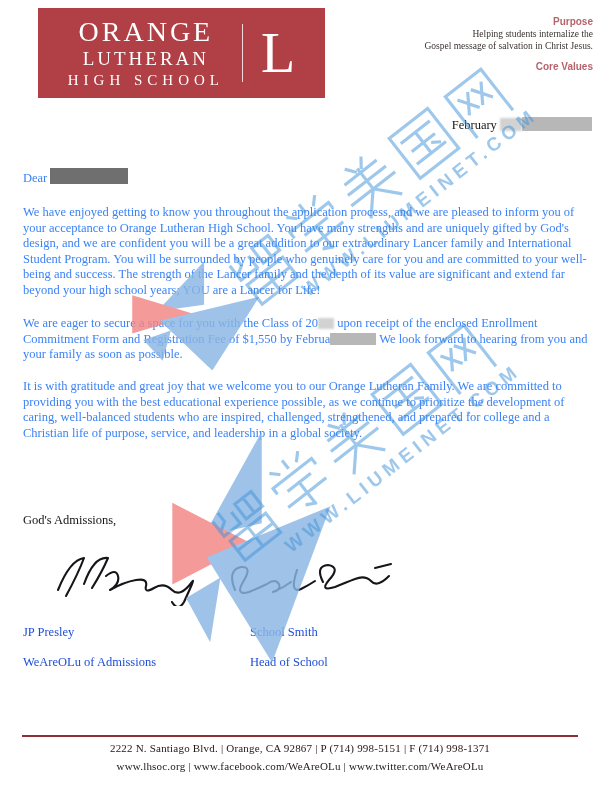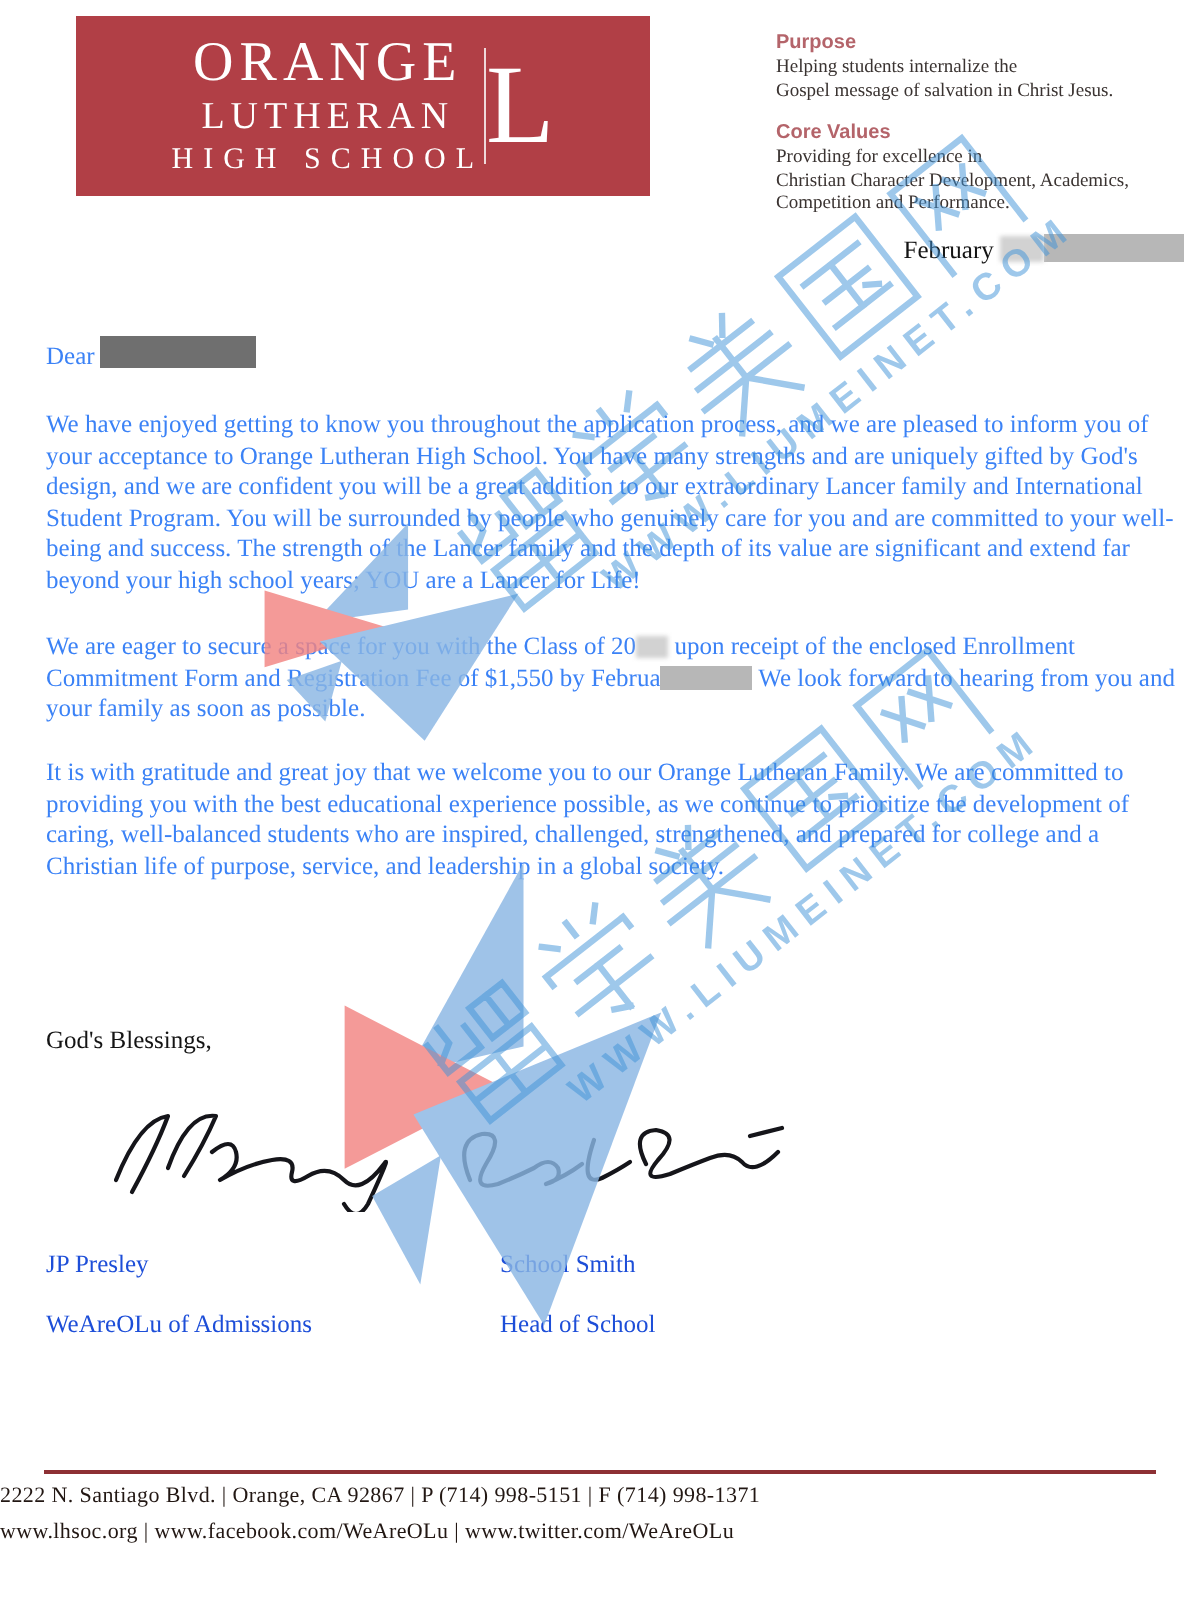--- a/index.html
+++ b/index.html
@@ -1,50 +1,50 @@
 <!DOCTYPE html>
 <html style="--logo-red: #b13f46; --heading-rose: #b4646a; --footer-rule: #8d3034; --watermark-blue: #3f93d8; --watermark-logo-blue: #8ab6e4; --watermark-logo-red: #f28482; --redaction-dark: #6f6f6f; --redaction-light: #b7b7b7;"><head>
 <meta charset="utf-8">
 <style>
   html,body{margin:0;padding:0;}
   body{width:600px;height:800px;background:#ffffff;font-family:"Liberation Serif",serif;}
   .page{position:relative;width:600px;height:800px;background:#fff;overflow:hidden;}
 
   
   .logo-box{position:absolute;left:38px;top:8px;width:287px;height:90px;
-    background:var(--logo-red);display:flex;align-items:center;justify-content:center;gap:0;}
+    background:var(--logo-red);display:flex;align-items:center;justify-content:center;gap:18px;}
   .logo-text{color:#fff;text-align:center;line-height:1;}
   .logo-line1{font-size:28px;letter-spacing:3px;}
   .logo-line2{font-size:19px;letter-spacing:3px;margin-top:3px;}
   .logo-line3{font-size:15px;letter-spacing:5px;margin-top:5px;}
   .logo-divider{width:1px;height:58px;background:rgba(255,255,255,.8);}
   .logo-mark{color:#fff;font-size:56px;line-height:1;font-family:"Liberation Serif",serif;}
 
-  .header-right{position:absolute;left:388px;top:16px;width:205px;}
+  .header-right{position:absolute;left:388px;top:16px;width:205px;text-align:right;}
   .hr-heading{font-family:"Liberation Sans",sans-serif;font-weight:bold;font-size:10px;
     color:var(--heading-rose);margin:0 0 2px 0;}
   .hr-body{font-size:9.5px;color:#3a3331;line-height:11.5px;margin:0 0 9px 0;}
 
   
   .txt{position:absolute;left:23px;width:566px;font-size:12.5px;line-height:15.6px;color:#3b82f6;}
   .date-line{position:absolute;left:0;right:8px;top:117px;text-align:right;font-size:12.5px;color:#141414;}
   .closing{position:absolute;left:23px;top:513px;font-size:12.5px;color:#141414;}
 
   .redact{display:inline-block;vertical-align:-2px;}
   .redact.dark{background:var(--redaction-dark);}
   .redact.light{background:var(--redaction-light);}
   .redact.faint{background:#d2d2d2;filter:blur(1px);}
 
   .sig{position:absolute;}
   .sig path{fill:none;stroke:#15151a;stroke-width:2.1;stroke-linecap:round;stroke-linejoin:round;}
   .name-label{position:absolute;font-size:12.5px;color:#1d4ed8;}
 
   
   .footer-rule{position:absolute;left:22px;right:22px;top:735px;height:2px;background:var(--footer-rule);}
-  .footer-line{position:absolute;left:0;right:0;font-size:11px;color:#221713;letter-spacing:.2px;}
+  .footer-line{position:absolute;left:0;right:0;text-align:center;font-size:11px;color:#221713;letter-spacing:.2px;}
   .footer-line.l1{top:742px;}
   .footer-line.l2{top:760px;}
 
   
   .wm{pointer-events:none;}
   .wm-text{position:absolute;width:396px;opacity:.5;transform:rotate(-38deg);transform-origin:center;}
   .wm-text.one{left:205px;top:132px;}
   .wm-text.two{left:188px;top:388px;}
   .cjk-row{display:flex;gap:8px;}
   .cjk-glyph{width:60px;height:60px;}
@@ -68,31 +68,28 @@
     </div>
     <div class="logo-divider"></div>
     <div class="logo-mark">L</div>
   </div>
 
   <div class="header-right">
     <p class="hr-heading">Purpose</p>
     <p class="hr-body"><span>Helping students internalize the</span><br>
       <span>Gospel message of salvation in Christ Jesus.</span></p>
     <p class="hr-heading">Core Values</p>
-    <p class="hr-body"><span>Providing for excellence in</span><br>
-      <span>Christian Character Development, Academics,</span><br>
-      <span>Competition and Performance.</span></p>
   </div>
 
   <div class="date-line">February <span class="redact faint" style="width: 22px; height: 13px;"></span><span class="redact light" style="width: 70px; height: 14px;"></span></div>
   <div class="txt" style="top:168px">Dear <span class="redact dark" style="width: 78px; height: 16px;"></span></div>
   <div class="txt" style="top:205px">We have enjoyed getting to know you throughout the application process, and we are pleased to inform you of your acceptance to Orange Lutheran High School.  You have many strengths and are uniquely gifted by God's design, and we are confident you will be a great addition to our extraordinary Lancer family and International Student Program.  You will be surrounded by people who genuinely care for you and are committed to your well-being and success.  The strength of the Lancer family and the depth of its value are significant and extend far beyond your high school years; YOU are a Lancer for Life!</div>
   <div class="txt" style="top:316px">We are eager to secure a space for you with the Class of 20<span class="redact faint" style="width: 16px; height: 11px;"></span> upon receipt of the enclosed Enrollment Commitment Form and Registration Fee of $1,550 by Februa<span class="redact light" style="width: 46px; height: 12px;"></span>  We look forward to hearing from you and your family as soon as possible.</div>
   <div class="txt" style="top:379px">It is with gratitude and great joy that we welcome you to our Orange Lutheran Family.  We are committed to providing you with the best educational experience possible, as we continue to prioritize the development of caring, well-balanced students who are inspired, challenged, strengthened, and prepared for college and a Christian life of purpose, service, and leadership in a global society.</div>
-  <div class="closing">God's Blessings,</div>
+  <div class="closing">God's Admissions,</div>
 
   <svg class="sig" style="left:52px;top:548px" width="150" height="58" viewBox="0 0 150 58">
     <path d="M6 42 Q18 12 32 10 Q26 26 14 48"></path>
     <path d="M32 36 Q42 8 56 10 Q50 24 40 40"></path>
     <path d="M54 28 Q64 20 66 28 Q68 36 58 42 Q72 34 84 32 Q96 30 94 38 Q92 46 102 40 Q112 34 120 42 Q128 50 140 34 Q144 28 132 54 Q126 64 120 54"></path>
   </svg>
   <svg class="sig" style="left:225px;top:552px" width="175" height="52" viewBox="0 0 175 52">
     <path d="M10 38 Q2 18 16 15 Q28 14 18 30 Q10 44 24 40 Q34 36 42 32 Q50 26 54 32 Q56 38 48 40 Q58 36 66 30"></path>
     <path d="M72 18 Q64 42 76 37 Q84 33 90 29"></path>
     <path d="M98 30 Q90 14 103 13 Q116 15 104 28 Q94 40 110 35 Q122 30 130 27 Q140 23 146 29 Q152 36 164 24"></path>

